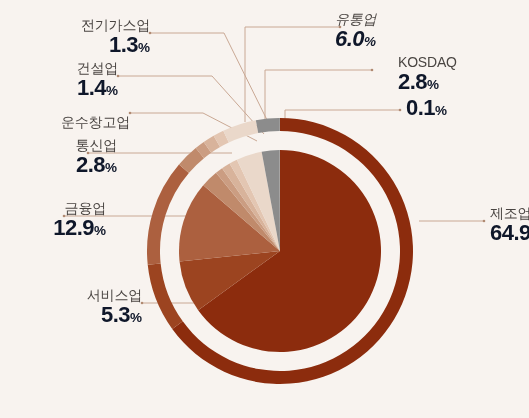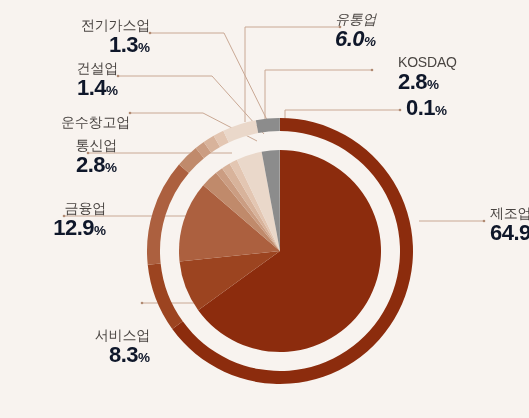--- a/index.html
+++ b/index.html
@@ -101,23 +101,23 @@
   <div class="lbl l" style="left:0;top:138px;width:88px;margin-left:29px;">
     <span class="nm">통신업</span>
     <span class="vl"><span>2.8</span><span class="pct">%</span></span>
   </div>
 
   <div class="lbl l" style="left:0;top:201px;width:64px;padding-left:42px;">
     <span class="nm">금융업</span>
     <span class="vl"><span>12.9</span><span class="pct">%</span></span>
   </div>
 
-  <div class="lbl l" style="left:8px;top:288px;width:142px;margin-top:40px;">
+  <div class="lbl l" style="left:0;top:288px;width:142px;">
     <span class="nm">서비스업</span>
-    <span class="vl"><span>8.3</span><span class="pct">%</span></span>
+    <span class="vl"><span>5.3</span><span class="pct">%</span></span>
   </div>
 
   <div class="lbl r" style="left:335px;top:12px;font-style:italic;">
     <span class="nm">유통업</span>
     <span class="vl"><span>6.0</span><span class="pct">%</span></span>
   </div>
 
   <div class="lbl r" style="left:398px;top:55px;">
     <span class="nm">KOSDAQ</span>
     <span class="vl"><span>2.8</span><span class="pct">%</span></span>

